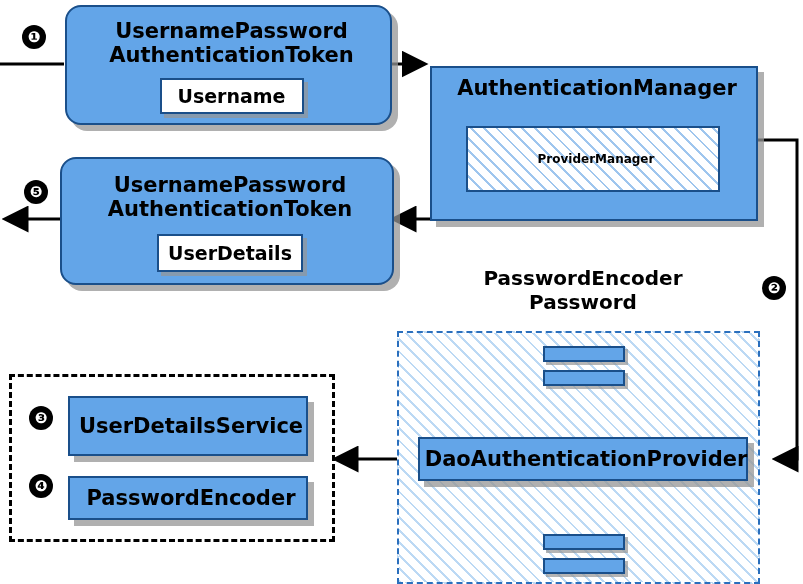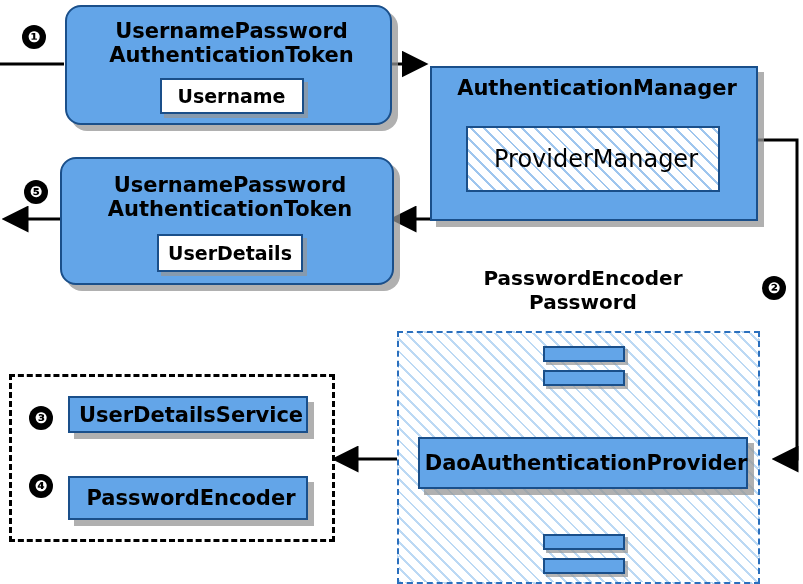--- a/index.html
+++ b/index.html
@@ -131,47 +131,47 @@
       <div>AuthenticationToken</div>
     </div>
     <div style="display:flex;gap:24px;margin-top:12px;">
       <div class="innerbox" style="width:142px;height:34px;font-size:19px;">UserDetails</div>
     </div>
   </div>
 
   <div class="abs bluebox" style="left:430px;top:66px;width:328px;height:155px;flex-direction:column;justify-content:flex-start;">
     <div style="font-size:21px;margin-top:8px;">AuthenticationManager</div>
     <div class="abs hatch" style="left:34px;top:58px;width:254px;height:66px;display:flex;align-items:center;justify-content:center;">
-      <span style="font-size:24px;font-weight:normal;">ProviderManager</span>
+      <span style="font-size:12px;font-weight:bold;">ProviderManager</span>
     </div>
   </div>
 
   <div class="label" style="left:480px;top:266px;width:206px;font-size:20px;line-height:1.2;">
     <div>PasswordEncoder</div>
     <div>Password</div>
   </div>
 
   <div class="bullet" style="left:762px;top:276px;">❷</div>
 
   <div class="abs hatch-light" style="left:397px;top:331px;width:363px;height:253px;"></div>
 
   <div class="abs bluebox" style="left:543px;top:346px;width:82px;height:16px;box-shadow:3px 3px 0 rgba(150,150,150,0.7);"></div>
   <div class="abs bluebox" style="left:543px;top:370px;width:82px;height:16px;box-shadow:3px 3px 0 rgba(150,150,150,0.7);"></div>
 
-  <div class="abs bluebox" style="left:418px;top:437px;width:330px;height:52px;font-size:21px;text-align:center;">
+  <div class="abs bluebox" style="left:418px;top:437px;width:330px;height:44px;font-size:21px;text-align:center;">
     <span>DaoAuthenticationProvider</span>
   </div>
 
   <div class="abs bluebox" style="left:543px;top:534px;width:82px;height:16px;box-shadow:3px 3px 0 rgba(150,150,150,0.7);"></div>
   <div class="abs bluebox" style="left:543px;top:558px;width:82px;height:16px;box-shadow:3px 3px 0 rgba(150,150,150,0.7);"></div>
 
   <div class="abs dashedblack" style="left:9px;top:374px;width:326px;height:168px;"></div>
 
   <div class="bullet" style="left:29px;top:406px;">❸</div>
-  <div class="abs bluebox" style="left:68px;top:396px;width:240px;height:37px;font-size:21px;">
+  <div class="abs bluebox" style="left:68px;top:396px;width:240px;height:60px;font-size:21px;">
     <span>UserDetailsService</span>
   </div>
 
   <div class="bullet" style="left:29px;top:474px;">❹</div>
   <div class="abs bluebox" style="left:68px;top:464px;width:240px;height:44px;font-size:21px;margin-top:12px;">
     <span>PasswordEncoder</span>
   </div>
 
 </div>
 

